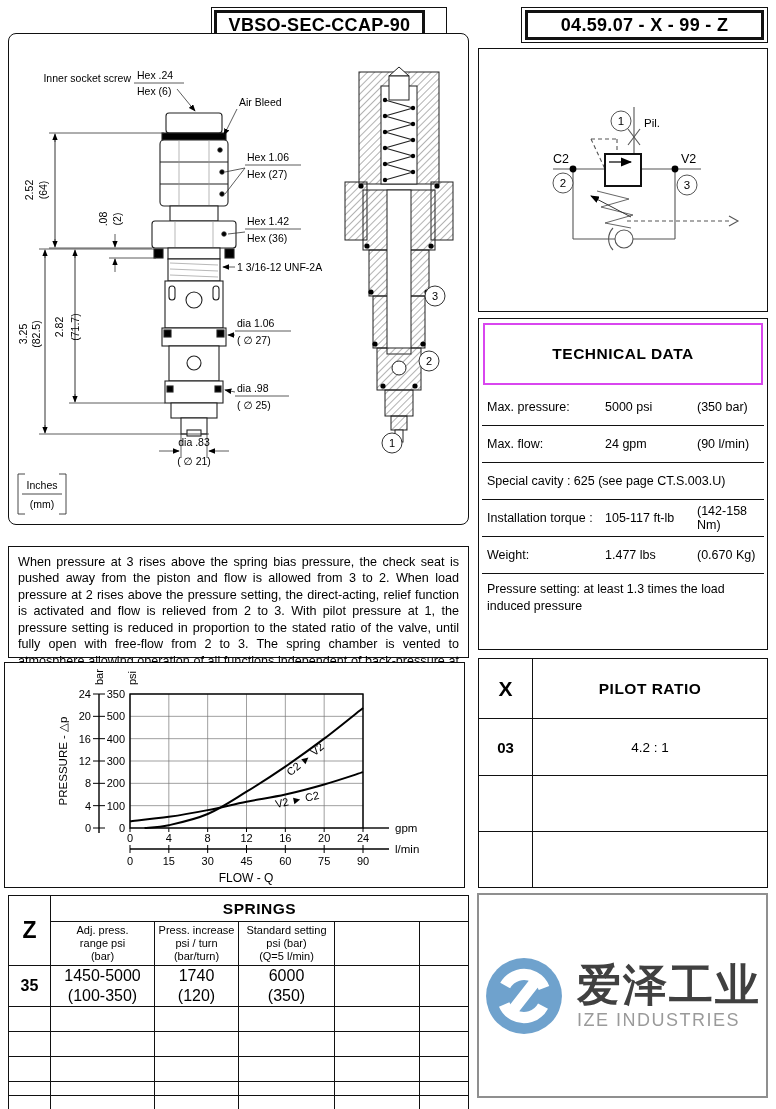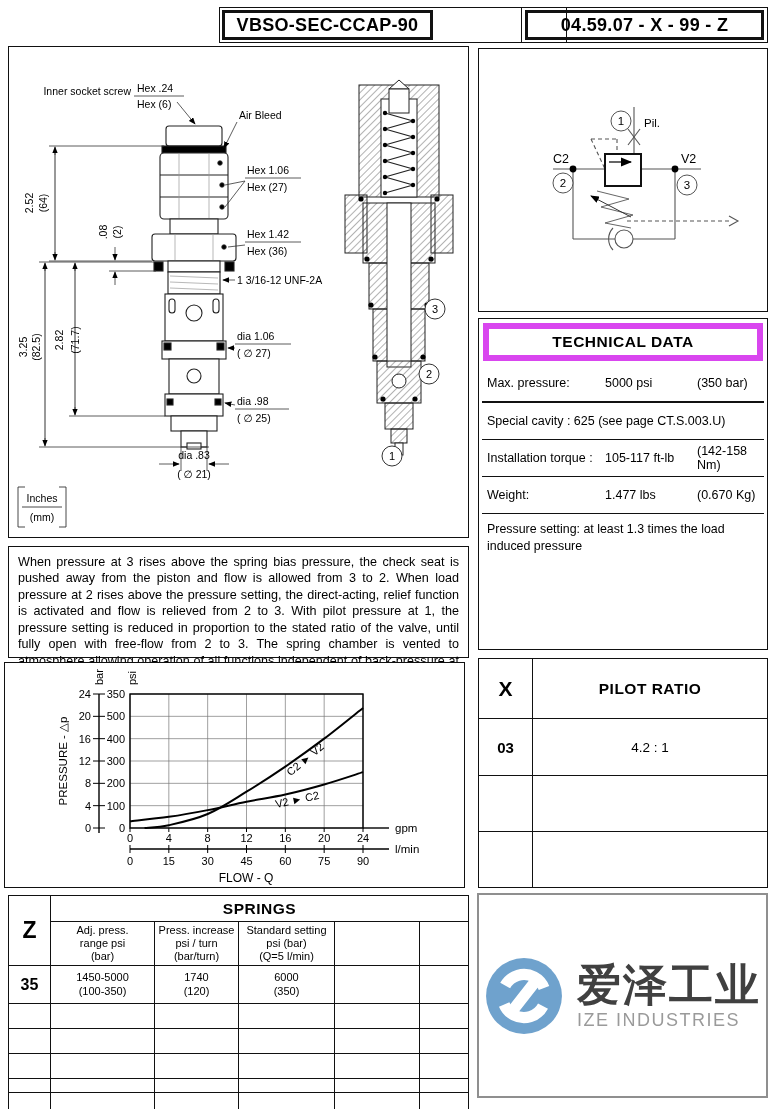--- a/index.html
+++ b/index.html
@@ -3,21 +3,21 @@
 <meta charset="utf-8">
 <style>
   html,body{margin:0;padding:0;background:#fff;}
   body{width:776px;height:1109px;position:relative;font-family:"Liberation Sans",sans-serif;color:#000;}
   .frame{position:absolute;border:1.5px solid #111;background:#fff;box-sizing:border-box;}
   
   .hdr-outer{position:absolute;top:7px;height:36px;border:1.5px solid #111;box-sizing:border-box;}
   .hdr-inner{position:absolute;top:2px;bottom:2px;border:3px solid #111;box-sizing:border-box;
              display:flex;align-items:center;justify-content:center;font-weight:bold;font-size:18px;letter-spacing:.3px;}
   
-  .td-title{margin:4px;border:6px solid #d946ef;text-align:center;font-weight:bold;font-size:15.5px;padding:4px 0;letter-spacing:.5px;}
+  .td-title{margin:4px;border:2px solid #d946ef;text-align:center;font-weight:bold;font-size:15.5px;padding:20px 0;letter-spacing:.5px;}
   .td-row{display:grid;grid-template-columns:118px 92px 1fr;align-items:center;height:36px;padding:0 8px;font-size:12.5px;box-sizing:border-box;}
   .td-row.single{display:block;line-height:36px;}
   .td-sep{border-top:1.3px solid #111;margin:0 3px;}
   .td-note{padding:7px 8px 0 8px;font-size:12.4px;line-height:1.35;}
   
   .para{padding:7px 9px;font-size:12.6px;line-height:1.31;text-align:justify;}
   
   .pr{position:absolute;left:478px;top:658px;width:290px;height:230px;border:1.5px solid #111;box-sizing:border-box;
       display:grid;grid-template-columns:54px 1fr;grid-template-rows:60px 57px 56px 1fr;}
   .pr > div{border-right:1.5px solid #111;border-bottom:1.5px solid #111;display:flex;align-items:center;justify-content:center;box-sizing:border-box;}
@@ -27,39 +27,39 @@
   .pr .h2{font-weight:bold;font-size:15.5px;letter-spacing:.5px;}
   .pr .c1{font-weight:bold;font-size:15px;}
   .pr .c2{font-size:13.5px;}
   
   table.sp{position:absolute;left:8px;top:895px;border-collapse:collapse;table-layout:fixed;}
   table.sp td{border:1.5px solid #111;text-align:center;vertical-align:middle;padding:0;box-sizing:border-box;}
   .sp .zhead{font-weight:bold;font-size:23px;}
   .sp .title{font-weight:bold;font-size:15.5px;letter-spacing:.5px;}
   .sp .sub{font-size:11px;line-height:1.18;white-space:pre-line;}
   .sp .zval{font-weight:bold;font-size:16px;}
-  .sp .val{font-size:11px;line-height:1.25;white-space:pre-line;}
+  .sp .val{font-size:16px;line-height:1.25;white-space:pre-line;}
   
   .logo-box{position:absolute;left:477px;top:893px;width:291px;height:205px;border:2px solid #8f8f8f;box-sizing:border-box;
             display:flex;align-items:center;justify-content:center;gap:13px;}
   .logo-cn{font-size:44px;font-weight:bold;color:#404040;letter-spacing:2px;line-height:1.15;}
   .logo-en{font-size:18px;color:#9a9a9a;letter-spacing:1.5px;}
   svg text{font-family:"Liberation Sans",sans-serif;fill:#000;}
 </style>
 </head>
 <body>
 
-<div class="hdr-outer" style="left:219px;width:348px;padding-left:32px;">
+<div class="hdr-outer" style="left:211px;width:236px;padding-left:32px;">
   <div class="hdr-inner" style="left:2px;width:211px;">VBSO-SEC-CCAP-90</div>
 </div>
 <div class="hdr-outer" style="left:521px;width:247px;">
   <div class="hdr-inner" style="left:3px;right:3px;">04.59.07 - X - 99 - Z</div>
 </div>
 
-<div class="frame" style="left:8px;top:46px;width:461px;height:492px;">
+<div class="frame" style="left:8px;top:33px;width:461px;height:492px;border-radius:8px;">
 <svg width="458" height="489" viewBox="0 0 458 489">
   <defs>
     <pattern id="h" patternUnits="userSpaceOnUse" width="5" height="5" patternTransform="rotate(45)">
       <line x1="0" y1="0" x2="0" y2="5" stroke="#555" stroke-width="0.9"></line>
     </pattern>
     <marker id="arr" markerWidth="9" markerHeight="7" refX="8" refY="3.5" orient="auto">
       <path d="M0,0 L9,3.5 L0,7 Z" fill="#000"></path>
     </marker>
   </defs>
 
@@ -281,20 +281,25 @@
 </div>
 
 <div class="frame" style="left:478px;top:318px;width:290px;height:332px;">
   <div class="td-title">TECHNICAL DATA</div>
   <div class="td-row">
     <span>Max. pressure:</span>
     <span>5000 psi</span>
     <span>(350 bar)</span>
   </div>
   <div class="td-sep"></div>
+  <div class="td-row">
+    <span>Max. flow:</span>
+    <span>24 gpm</span>
+    <span>(90 l/min)</span>
+  </div>
   <div class="td-sep"></div>
   <div class="td-row single">
     <span>Special cavity : 625 (see page CT.S.003.U)</span>
   </div>
   <div class="td-sep"></div>
   <div class="td-row">
     <span>Installation torque :</span>
     <span>105-117 ft-lb</span>
     <span>(142-158 Nm)</span>
   </div>

